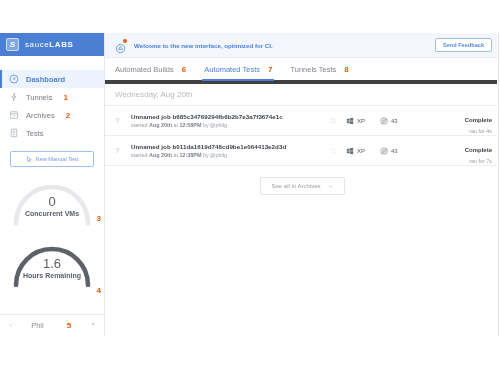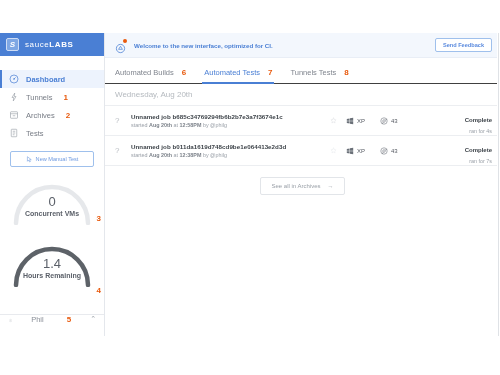--- a/index.html
+++ b/index.html
@@ -55,21 +55,21 @@
   .gauge svg { position:absolute; top:4px; left:50%; transform:translateX(-50%); }
   .gauge-txt {
     position:absolute; top:20px; left:0; right:0; text-align:center;
   }
   .gauge-val { font-size:13px; color:#5b6069; line-height:14px; }
   .gauge-lbl { font-size:7px; color:#5b6069; font-weight:bold; margin-top:1px; }
   .gauge-tag { position:absolute; right:3px; bottom:14px; color:#e8590c; font-weight:bold; font-size:8px; }
   .gauge-tag.low { bottom:4px; }
 
   .user-row {
-    height:22px; border-top:1px solid #e8eaee; display:flex; align-items:flex-start;
+    height:22px; border-top:1px solid #e8eaee; display:flex; align-items:center;
     padding:0 8px 0 9px; gap:19px; cursor:pointer;
   }
   .user-name { font-size:7.5px; color:#8b9099; }
   .chev { margin-left:auto; color:#9aa0a8; font-size:7px; }
 
   
   .main { position:absolute; left:105px; top:33px; right:0; height:303px; background:#fff; }
 
   .banner {
     height:25px; background:#f3f7fd; display:flex; align-items:center;
@@ -77,21 +77,21 @@
   }
   .banner-ico { width:11px; height:11px; flex:0 0 11px; position:relative; }
   .banner-dot { position:absolute; right:-1px; top:-1px; width:4px; height:4px; border-radius:50%; background:#e8590c; }
   .banner-txt { font-size:6.2px; color:#4a7fd4; font-weight:bold; }
   .feedback {
     margin-left:auto; border:1px solid #9fc0ec; border-radius:2px;
     color:#5a8ade; font-size:5.6px; font-weight:bold;
     padding:3px 7px; background:#fff; cursor:pointer;
   }
 
-  .tabs { height:26px; display:flex; align-items:flex-end; padding-left:10px; gap:18px; border-bottom:1px solid #404040; }
+  .tabs { height:26px; display:flex; align-items:flex-end; padding-left:10px; gap:18px; border-bottom:4px solid #404040; }
   .tab {
     font-size:7.5px; color:#81868f; padding-bottom:6px; cursor:pointer;
     display:flex; align-items:center; gap:4px; position:relative;
   }
   .tab.active { color:#4a7fd4; }
   .tab.active::after {
     content:""; position:absolute; left:-2px; right:-2px; bottom:-1px; height:2px; background:#4a7fd4;
   }
 
   .date-head { height:22px; display:flex; align-items:center; padding-left:10px;
@@ -198,21 +198,21 @@
           <div class="gauge-lbl">Concurrent VMs</div>
         </div>
         <span class="gauge-tag">3</span>
       </div>
 
       <div class="gauge">
         <svg width="86" height="46" viewBox="0 0 86 46">
           <path d="M7 44 A36 36 0 0 1 79 44" fill="none" stroke="#5d6268" stroke-width="4.5" stroke-linecap="round"></path>
         </svg>
         <div class="gauge-txt">
-          <div class="gauge-val">1.4</div>
+          <div class="gauge-val">1.6</div>
           <div class="gauge-lbl">Hours Remaining</div>
         </div>
         <span class="gauge-tag low">4</span>
       </div>
     </div>
 
     <div class="user-row">
       <svg width="11" height="11" viewBox="0 0 20 20">
         <circle cx="10" cy="10" r="8" fill="none" stroke="#b9bdc3" stroke-width="1.3"></circle>
         <circle cx="10" cy="8" r="2.6" fill="none" stroke="#b9bdc3" stroke-width="1.3"></circle>

